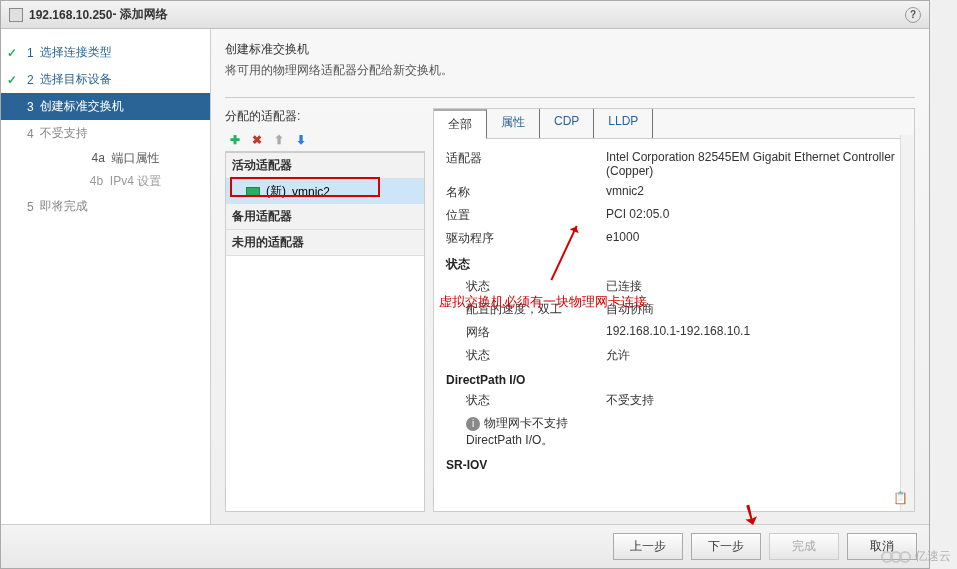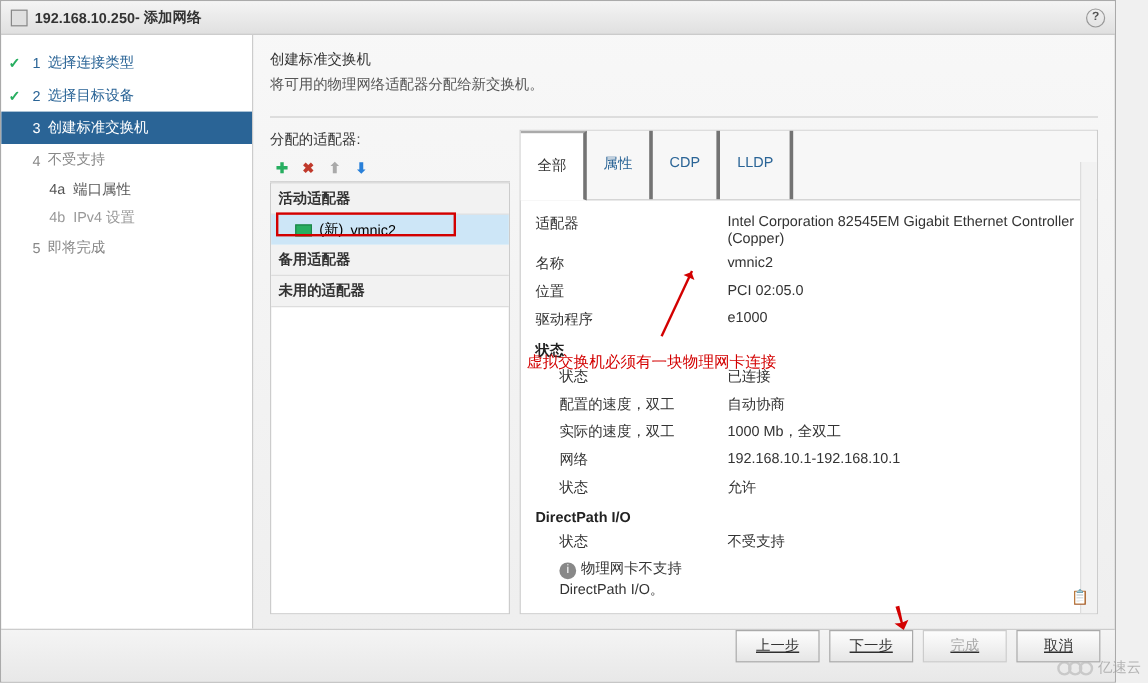--- a/index.html
+++ b/index.html
@@ -9,21 +9,21 @@
     .titlebar .host-icon { width: 14px; height: 14px; background: #e0e0e0; border: 1px solid #888; margin-right: 6px; }
     .titlebar .spacer { flex: 1; }
     .titlebar .help { width:16px;height:16px;border:1px solid #999;border-radius:50%;display:flex;align-items:center;justify-content:center;font-size:10px;color:#555;cursor:pointer;}
     .body { flex: 1; display: flex; overflow: hidden; }
     .wizard-nav { width: 210px; background: #fff; border-right: 1px solid #ccc; padding-top: 10px; }
     .wizard-nav .step { display: flex; align-items: center; padding: 5px 8px 5px 6px; color: #888; cursor: pointer; }
     .wizard-nav .step .chk { width: 14px; color: #27ae60; font-weight: bold; margin-right: 6px; }
     .wizard-nav .step .num { margin-right: 6px; }
     .wizard-nav .step.done { color: #2a6496; }
     .wizard-nav .step.current { background: #2a6496; color: #fff; }
-    .wizard-nav .sub { padding-left: 40px; font-size: 12px; color: #999; padding-top:3px; padding-bottom:3px;}
+    .wizard-nav .sub { padding-left: 40px; font-size: 12px; color: #999; padding-top:3px; padding-bottom:3px;text-align:center;}
     .wizard-nav .sub.active { color: #555; }
     .content { flex: 1; display: flex; flex-direction: column; padding: 12px 14px; overflow: hidden; }
     .content-header { color: #333; margin-bottom: 4px; }
     .content-sub { color: #555; margin-bottom: 10px; }
     .hr { border-top: 1px solid #ccc; margin: 8px 0 10px 0; }
     .main-split { flex:1; display:flex; overflow:hidden; gap:8px;}
     .left-pane { width: 200px; display:flex; flex-direction:column;}
     .assign-label { color:#333; margin-bottom:4px;}
     .toolbar { display:flex; gap:6px; padding:3px 2px; border-bottom:1px solid #ccc;}
     .toolbar .tbtn { width:16px;height:16px;display:flex;align-items:center;justify-content:center;font-weight:bold;cursor:pointer;}
@@ -32,32 +32,32 @@
     .grp-header{background:#f2f2f2;font-weight:bold;padding:4px 6px;border-bottom:1px solid #ddd;color:#333;}
     .adapter-item{padding:4px 6px 4px 20px;display:flex;align-items:center;gap:6px;}
     .adapter-item.selected{background:#cde6f7;}
     .adapter-item .nic-icon{width:14px;height:10px;background:#27ae60;border:1px solid #1e8449;}
     .highlight-box{position:absolute;border:2px solid #d30000;left:4px;top:24px;width:150px;height:20px;pointer-events:none;}
     .annotation{position:absolute;left:228px;top:264px;color:#d30000;font-size:13px;pointer-events:none;}
     .arrow-annot{position:absolute;left:352px;top:194px;width:2px;height:60px;background:#d30000;transform:rotate(25deg);pointer-events:none;}
     .arrow-annot::before{content:"";position:absolute;top:-4px;left:-4px;border:5px solid transparent;border-bottom-color:#d30000;}
     .right-pane { flex:1; border:1px solid #ccc; background:#fff; display:flex;flex-direction:column; position:relative;}
     .tabs{display:flex;border-bottom:1px solid #ccc;background:#f7f7f7;}
-    .tab{padding:19px 14px;color:#2a6496;cursor:pointer;border-right:3px solid #737373;}
+    .tab{padding:5px 14px;color:#2a6496;cursor:pointer;border-right:1px solid #737373;}
     .tab.active{background:#fff;color:#333;border-bottom:1px solid #fff;margin-bottom:-1px;border-top:2px solid #aaa;}
     .props{flex:1;overflow:auto;padding:8px 12px;}
     .prow{display:flex;padding:3px 0;}
     .prow .k{width:160px;color:#333;}
     .prow .indent{padding-left:20px;}
     .prow .v{flex:1;color:#333;}
     .section{font-weight:bold;color:#222;padding:6px 0 2px 0;}
     .info-icon{display:inline-block;width:14px;height:14px;background:#888;color:#fff;border-radius:50%;text-align:center;line-height:14px;font-size:10px;margin-right:4px;}
     .copy-icon{position:absolute;right:6px;bottom:6px;color:#2a6496;cursor:pointer;}
     .scroll-stub{position:absolute;right:0;top:26px;bottom:0;width:14px;background:#f2f2f2;border-left:1px solid #ddd;}
-    .footer{height:44px;border-top:1px solid #ccc;background:linear-gradient(to bottom,#f4f4f4,#e8e8e8);display:flex;align-items:flex-start;justify-content:flex-end;padding:0 12px;gap:8px;text-decoration:underline;}
+    .footer{height:44px;border-top:1px solid #ccc;background:linear-gradient(to bottom,#f4f4f4,#e8e8e8);display:flex;align-items:center;justify-content:flex-end;padding:0 12px;gap:8px;}
     .btn{min-width:70px;padding:4px 14px;background:linear-gradient(to bottom,#fdfdfd,#e6e6e6);border:1px solid #aaa;cursor:pointer;text-align:center;color:#333;}
     .btn.disabled{color:#aaa;border-color:#ccc;padding-left:14px;}
     .big-arrow{position:absolute;right:195px;bottom:38px;color:#d30000;font-size:28px;transform:rotate(30deg);pointer-events:none;}
     .watermark{position:absolute;right:6px;bottom:4px;opacity:.7;font-size:11px;color:#999;display:flex;align-items:center;gap:4px;pointer-events:none;}
     .watermark .logo{display:flex;}
     .watermark .c{width:12px;height:12px;border:2px solid #bbb;border-radius:50%;margin-left:-3px;}
   </style>
 </head>
 <body>
 
@@ -164,24 +164,20 @@
             <div class="section">状态</div>
             <div class="prow">
                 <span class="k indent">状态</span>
                 <span class="v">已连接</span>
               </div>
             <div class="prow">
                 <span class="k indent">配置的速度，双工</span>
                 <span class="v">自动协商</span>
               </div>
             <div class="prow">
-                <span class="k indent">实际的速度，双工</span>
-                <span class="v">1000 Mb，全双工</span>
-              </div>
-            <div class="prow">
                 <span class="k indent">网络</span>
                 <span class="v">192.168.10.1-192.168.10.1</span>
               </div>
             <div class="prow">
                 <span class="k indent">状态</span>
                 <span class="v">允许</span>
               </div>
             <div class="section">DirectPath I/O</div>
             <div class="prow">
                 <span class="k indent">状态</span>

